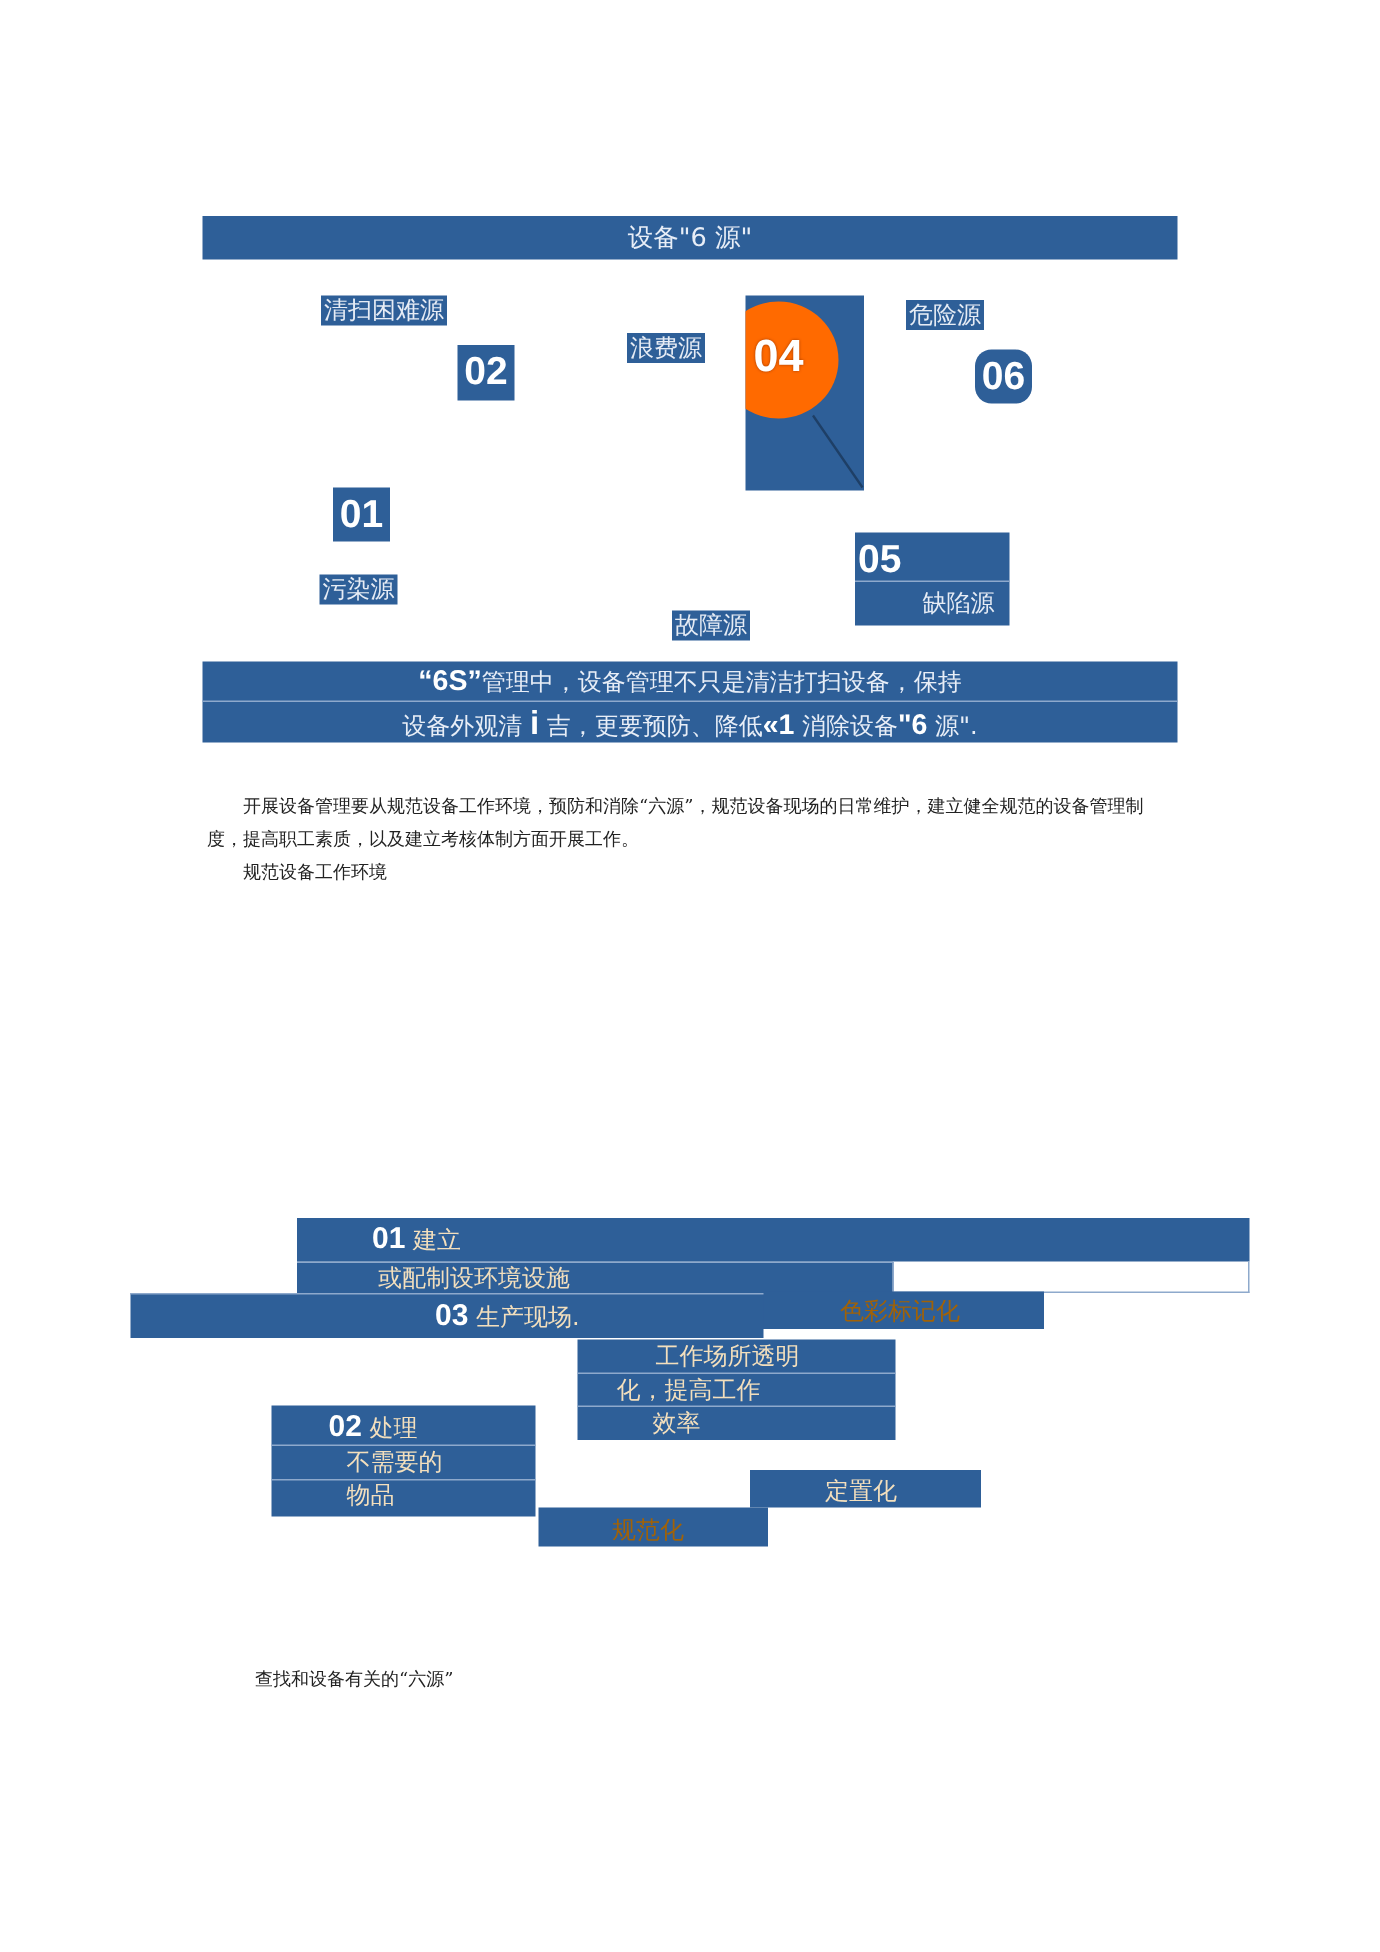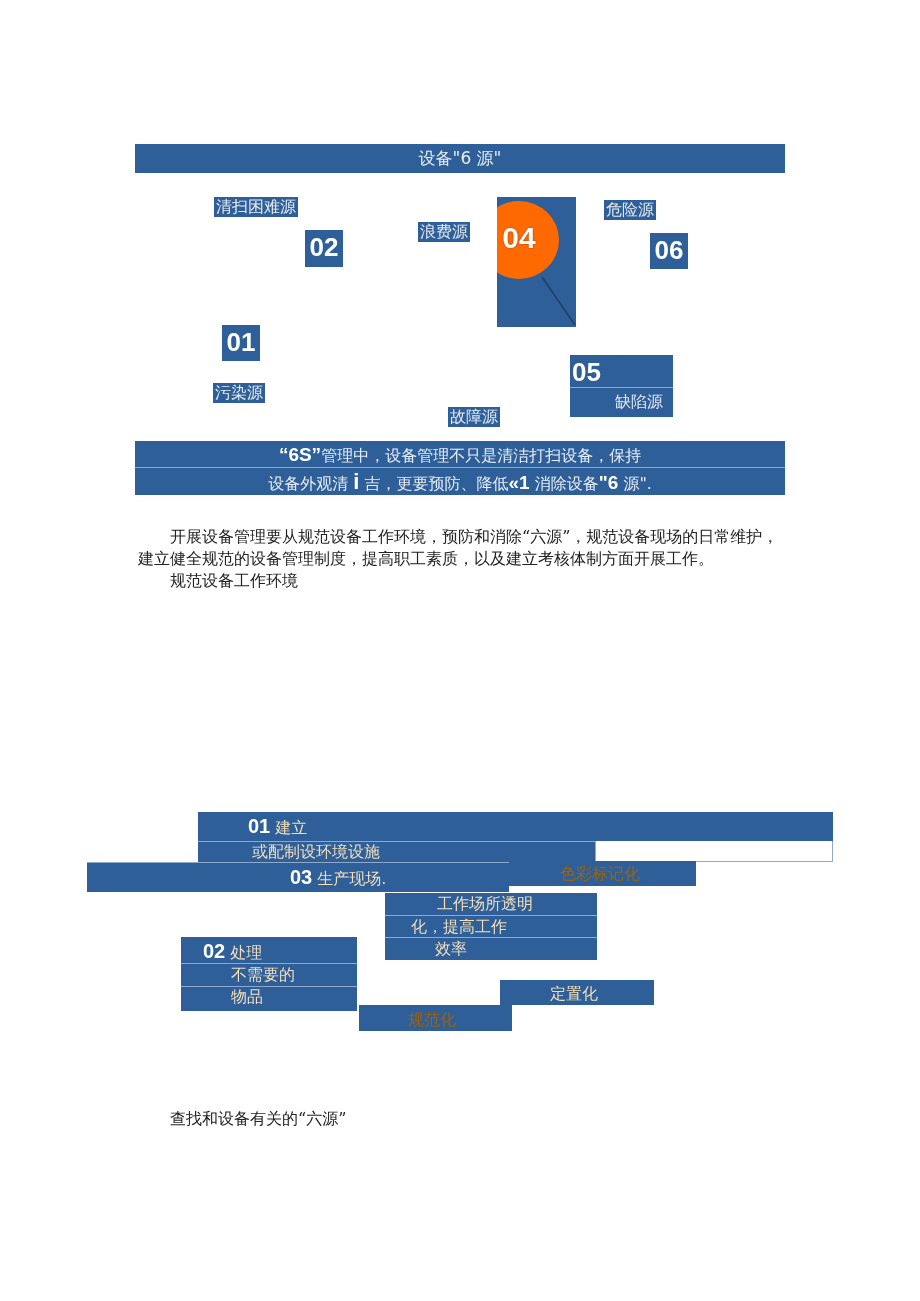--- a/index.html
+++ b/index.html
@@ -5,21 +5,21 @@
   * { box-sizing: border-box; margin: 0; padding: 0; }
   html, body { width: 920px; height: 1301px; background: #ffffff; }
   body { position: relative; overflow: hidden; font-family: "DejaVu Sans", "Liberation Sans", sans-serif; }
   .abs { position: absolute; }
   .blue { background: #2e5f98; }
   .lbl { color: #e6ecf5; font-size: 16px; line-height: 20px; white-space: nowrap; padding: 0 2px; }
   .num { color: #ffffff; font-weight: bold; font-family: "Liberation Sans", "DejaVu Sans", sans-serif; font-size: 26px; line-height: 34px; text-align: center; }
   .bar { color: #e8eef7; font-size: 16px; text-align: center; white-space: nowrap; }
   .bar b { font-family: "Liberation Sans", sans-serif; font-size: 19px; color: #ffffff; }
   .sep { border-top: 1px solid #8ea9cc; }
-  .para { font-family: "DejaVu Serif", "Liberation Serif", serif; color: #222; font-size: 16px; line-height: 22px; }
+  .para { font-family: "DejaVu Serif", "Liberation Serif", serif; color: #222; font-size: 12px; line-height: 22px; }
   .indent { text-indent: 2em; }
   .d2 { color: #f3dfbd; font-size: 16px; white-space: nowrap; }
   .d2 b { color: #ffffff; font-family: "Liberation Sans", sans-serif; font-size: 20px; }
   .olive { color: #a16207; }
 </style>
 </head>
 <body>
 
 <div class="abs blue bar" style="left:135px;top:144px;width:650px;height:29px;line-height:29px;">
   <span style="font-size:17px;">设备"6 源"</span>
@@ -32,21 +32,21 @@
 
 <div class="abs blue" style="left:497px;top:197px;width:79px;height:130px;overflow:hidden;">
   <svg width="79" height="130" style="position:absolute;left:0;top:0;">
     <line x1="45" y1="80" x2="78" y2="128" stroke="#1e3f66" stroke-width="1.5"></line>
   </svg>
   <div style="position:absolute;left:-18px;top:4px;width:80px;height:78px;border-radius:50%;background:#ff6a00;"></div>
   <div class="num" style="position:absolute;left:0;top:24px;width:44px;font-size:30px;text-shadow:0 0 2px #a03a00;">04</div>
 </div>
 
 <div class="abs blue lbl" style="left:604px;top:200px;">危险源</div>
-<div class="abs blue num" style="left:650px;top:233px;width:38px;height:36px;">06</div>
+<div class="abs blue num" style="left:650px;top:233px;width:38px;height:36px;border-radius:11px;">06</div>
 
 <div class="abs blue num" style="left:222px;top:325px;width:38px;height:36px;">01</div>
 <div class="abs blue lbl" style="left:213px;top:383px;">污染源</div>
 
 <div class="abs blue" style="left:570px;top:355px;width:103px;height:62px;">
   <div class="num" style="text-align:left;padding-left:2px;height:32px;line-height:34px;">05</div>
   <div class="sep"></div>
   <div class="lbl" style="text-align:right;padding-right:10px;line-height:28px;">缺陷源</div>
 </div>
 
@@ -91,21 +91,21 @@
 
 <div class="abs blue" style="left:385px;top:893px;width:212px;height:67px;">
   <div class="d2" style="padding-left:52px;height:22px;line-height:22px;">工作场所透明</div>
   <div class="sep"></div>
   <div class="d2" style="padding-left:26px;height:21px;line-height:21px;">化，提高工作</div>
   <div class="sep"></div>
   <div class="d2" style="padding-left:50px;height:21px;line-height:21px;">效率</div>
 </div>
 
 <div class="abs blue" style="left:181px;top:937px;width:176px;height:74px;">
-  <div class="d2" style="padding-left:22px;height:26px;line-height:28px;">
+  <div class="d2" style="padding-left:38px;height:26px;line-height:28px;">
     <b>02</b>
     <span>处理</span>
   </div>
   <div class="sep"></div>
   <div class="d2" style="padding-left:50px;height:22px;line-height:22px;">不需要的</div>
   <div class="sep"></div>
   <div class="d2" style="padding-left:50px;height:22px;line-height:20px;">物品</div>
 </div>
 
 <div class="abs blue" style="left:500px;top:980px;width:154px;height:25px;"></div>

